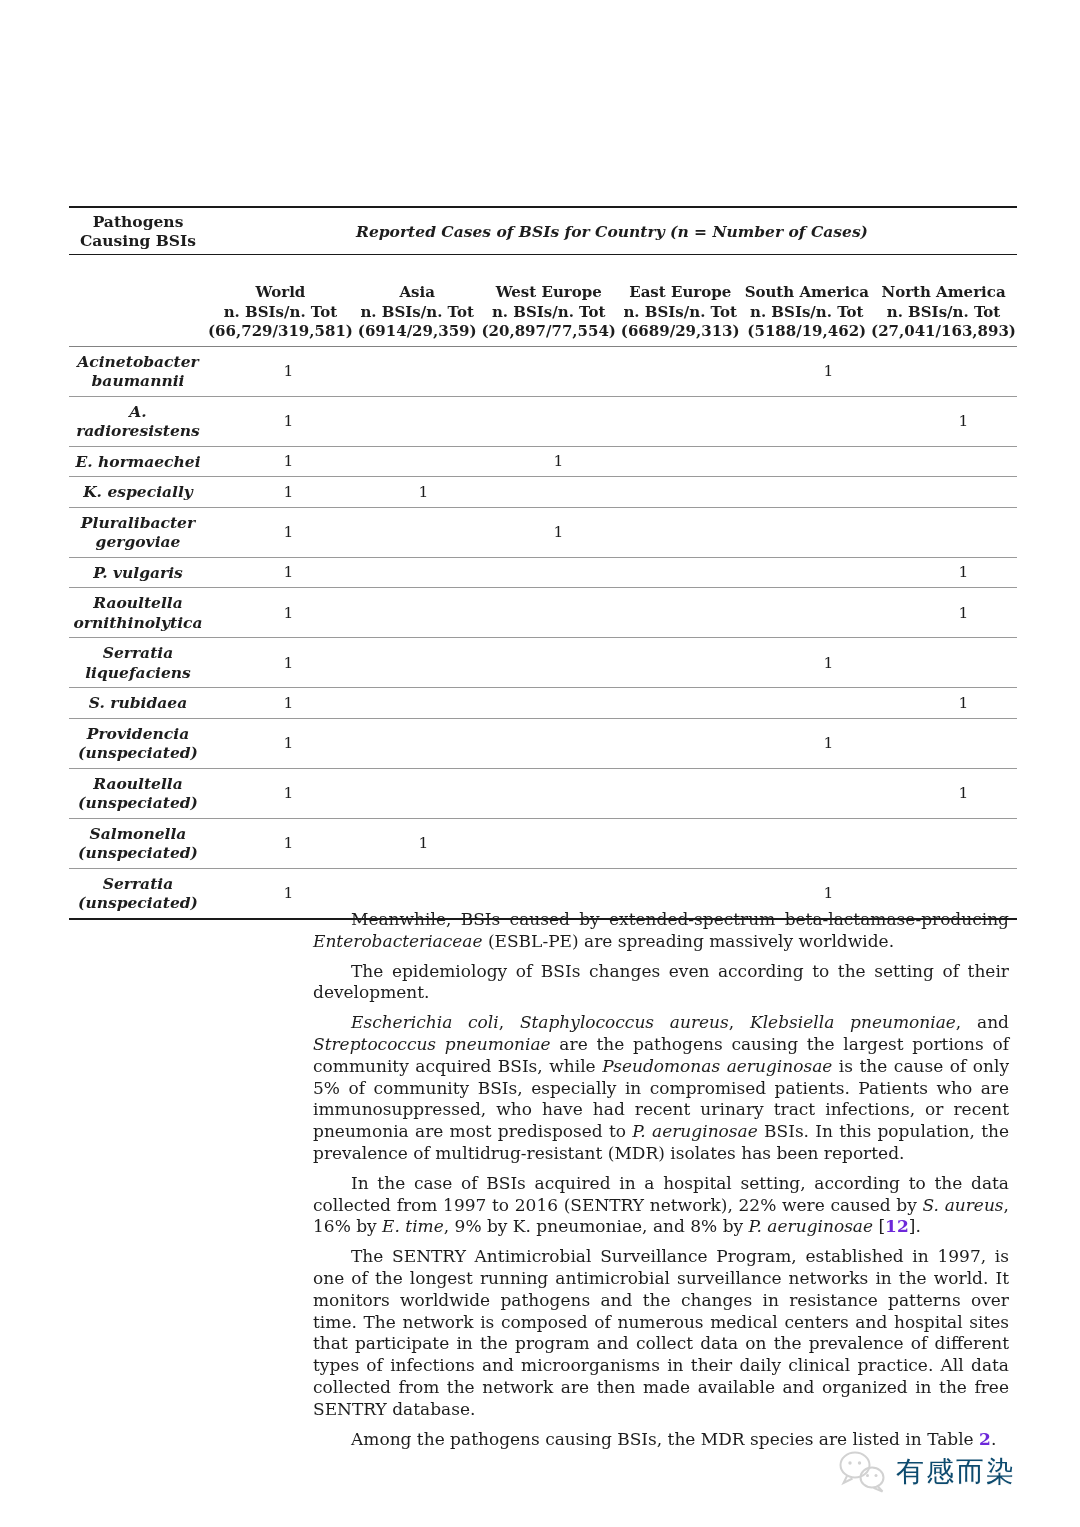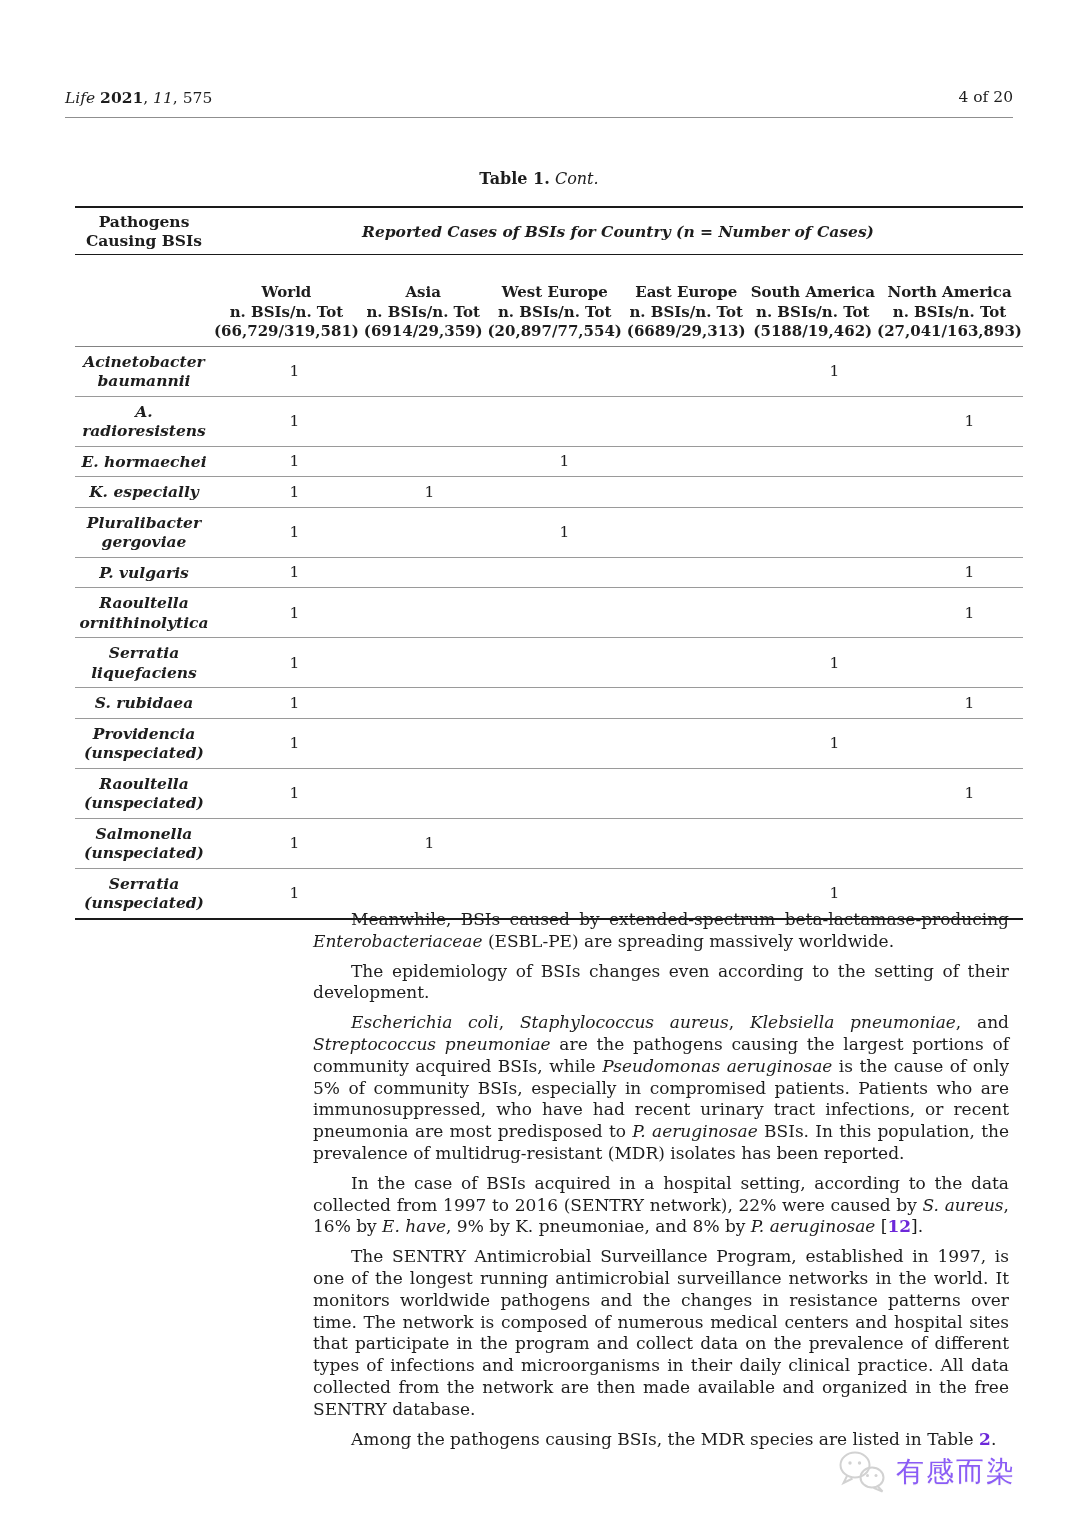--- a/index.html
+++ b/index.html
@@ -26,21 +26,21 @@
   .bd{font-weight:bold;}
 
   
   .caption{
     position:absolute;left:65px;width:948px;top:169px;
     text-align:center;font-size:16px;
   }
 
   
   .ptable{
-    position:absolute;left:75px;top:206px;width:948px;
+    position:absolute;left:69px;top:206px;width:948px;
     border-top:2px solid #1a1a1a;
     border-bottom:2px solid #1a1a1a;
     font-size:15.5px;
   }
   .t-header-row{
     display:grid;grid-template-columns:138px 1fr;
     align-items:center;
     border-bottom:1.6px solid #1a1a1a;
     min-height:46px;
   }
@@ -84,37 +84,31 @@
   .body-text p{margin:8px;text-indent:38px;}
   .cite-link{color:#6d28d9;text-decoration:none;cursor:pointer;font-weight:bold;}
 
   
   .watermark{
     position:absolute;right:64px;top:1449px;
     display:flex;align-items:center;gap:7px;
     user-select:none;
   }
   .wm-text{
-    font-size:28px;color:#8b5cf6;letter-spacing:2px;
+    font-size:28px;color:#0c4a6e;letter-spacing:2px;
     text-shadow:0 1px 1px rgba(0,0,0,0.06);
     font-family:"DejaVu Sans","Liberation Sans",sans-serif;
   }
 </style>
 </head>
 <body>
 
 <div class="page">
 
-  <div class="run-head">
-    <span><span class="it">Life</span><span> </span><span class="bd">2021</span><span>, </span><span class="it">11</span><span>, 575</span></span>
-    <span>4 of 20</span>
-    <span class="rule"></span>
-  </div>
-
-  <div class="caption"><span class="bd">Table 1.</span><span> </span><span class="it">Cont.</span></div>
+
 
   <div class="ptable">
     <div class="t-header-row">
       <div class="t-col1-head" id="col1-head">Pathogens<br>Causing BSIs</div>
       <div class="t-span-head">Reported Cases of BSIs for Country (n = Number of Cases)</div>
     </div>
     <div class="t-subheader-row" id="subheader-row">
       <div></div>
     <div class="col-head">World<br>n. BSIs/n. Tot<br>(66,729/319,581)</div>
         <div class="col-head">Asia<br>n. BSIs/n. Tot<br>(6914/29,359)</div>
@@ -241,21 +235,21 @@
           <div class="p-val">1</div>
           <div class="p-val"></div>
         </div>
       </div>
   </div>
 
   <div class="body-text" id="body-text">
       <p><span>Meanwhile, BSIs caused by extended-spectrum beta-lactamase-producing </span><span class="it">Enterobacteriaceae</span><span> (ESBL-PE) are spreading massively worldwide.</span></p>
       <p><span>The epidemiology of BSIs changes even according to the setting of their development.</span></p>
       <p><span class="it">Escherichia coli</span><span>, </span><span class="it">Staphylococcus aureus</span><span>, </span><span class="it">Klebsiella pneumoniae</span><span>, and </span><span class="it">Streptococcus pneumoniae</span><span> are the pathogens causing the largest portions of community acquired BSIs, while </span><span class="it">Pseudomonas aeruginosae</span><span> is the cause of only 5% of community BSIs, especially in compromised patients. Patients who are immunosuppressed, who have had recent urinary tract infections, or recent pneumonia are most predisposed to </span><span class="it">P. aeruginosae</span><span> BSIs. In this population, the prevalence of multidrug-resistant (MDR) isolates has been reported.</span></p>
-      <p><span>In the case of BSIs acquired in a hospital setting, according to the data collected from 1997 to 2016 (SENTRY network), 22% were caused by </span><span class="it">S. aureus</span><span>, 16% by </span><span class="it">E. have</span><span>, 9% by K. pneumoniae, and 8% by </span><span class="it">P. aeruginosae</span><span> [</span><span class="cite-link">12</span><span>].</span></p>
+      <p><span>In the case of BSIs acquired in a hospital setting, according to the data collected from 1997 to 2016 (SENTRY network), 22% were caused by </span><span class="it">S. aureus</span><span>, 16% by </span><span class="it">E. time</span><span>, 9% by K. pneumoniae, and 8% by </span><span class="it">P. aeruginosae</span><span> [</span><span class="cite-link">12</span><span>].</span></p>
       <p><span>The SENTRY Antimicrobial Surveillance Program, established in 1997, is one of the longest running antimicrobial surveillance networks in the world. It monitors worldwide pathogens and the changes in resistance patterns over time. The network is composed of numerous medical centers and hospital sites that participate in the program and collect data on the prevalence of different types of infections and microorganisms in their daily clinical practice. All data collected from the network are then made available and organized in the free SENTRY database.</span></p>
       <p><span>Among the pathogens causing BSIs, the MDR species are listed in Table </span><span class="cite-link">2</span><span>.</span></p>
     </div>
 
   <div class="watermark">
     <svg width="52" height="46" viewBox="0 0 52 46">
       <g fill="none" stroke="#d2d2d2" stroke-width="2">
         <ellipse cx="18" cy="16" rx="14.5" ry="12.5"></ellipse>
         <path d="M10 27 L6.5 34 L15.5 29.5"></path>
         <ellipse cx="35" cy="28.5" rx="11.5" ry="10"></ellipse>

